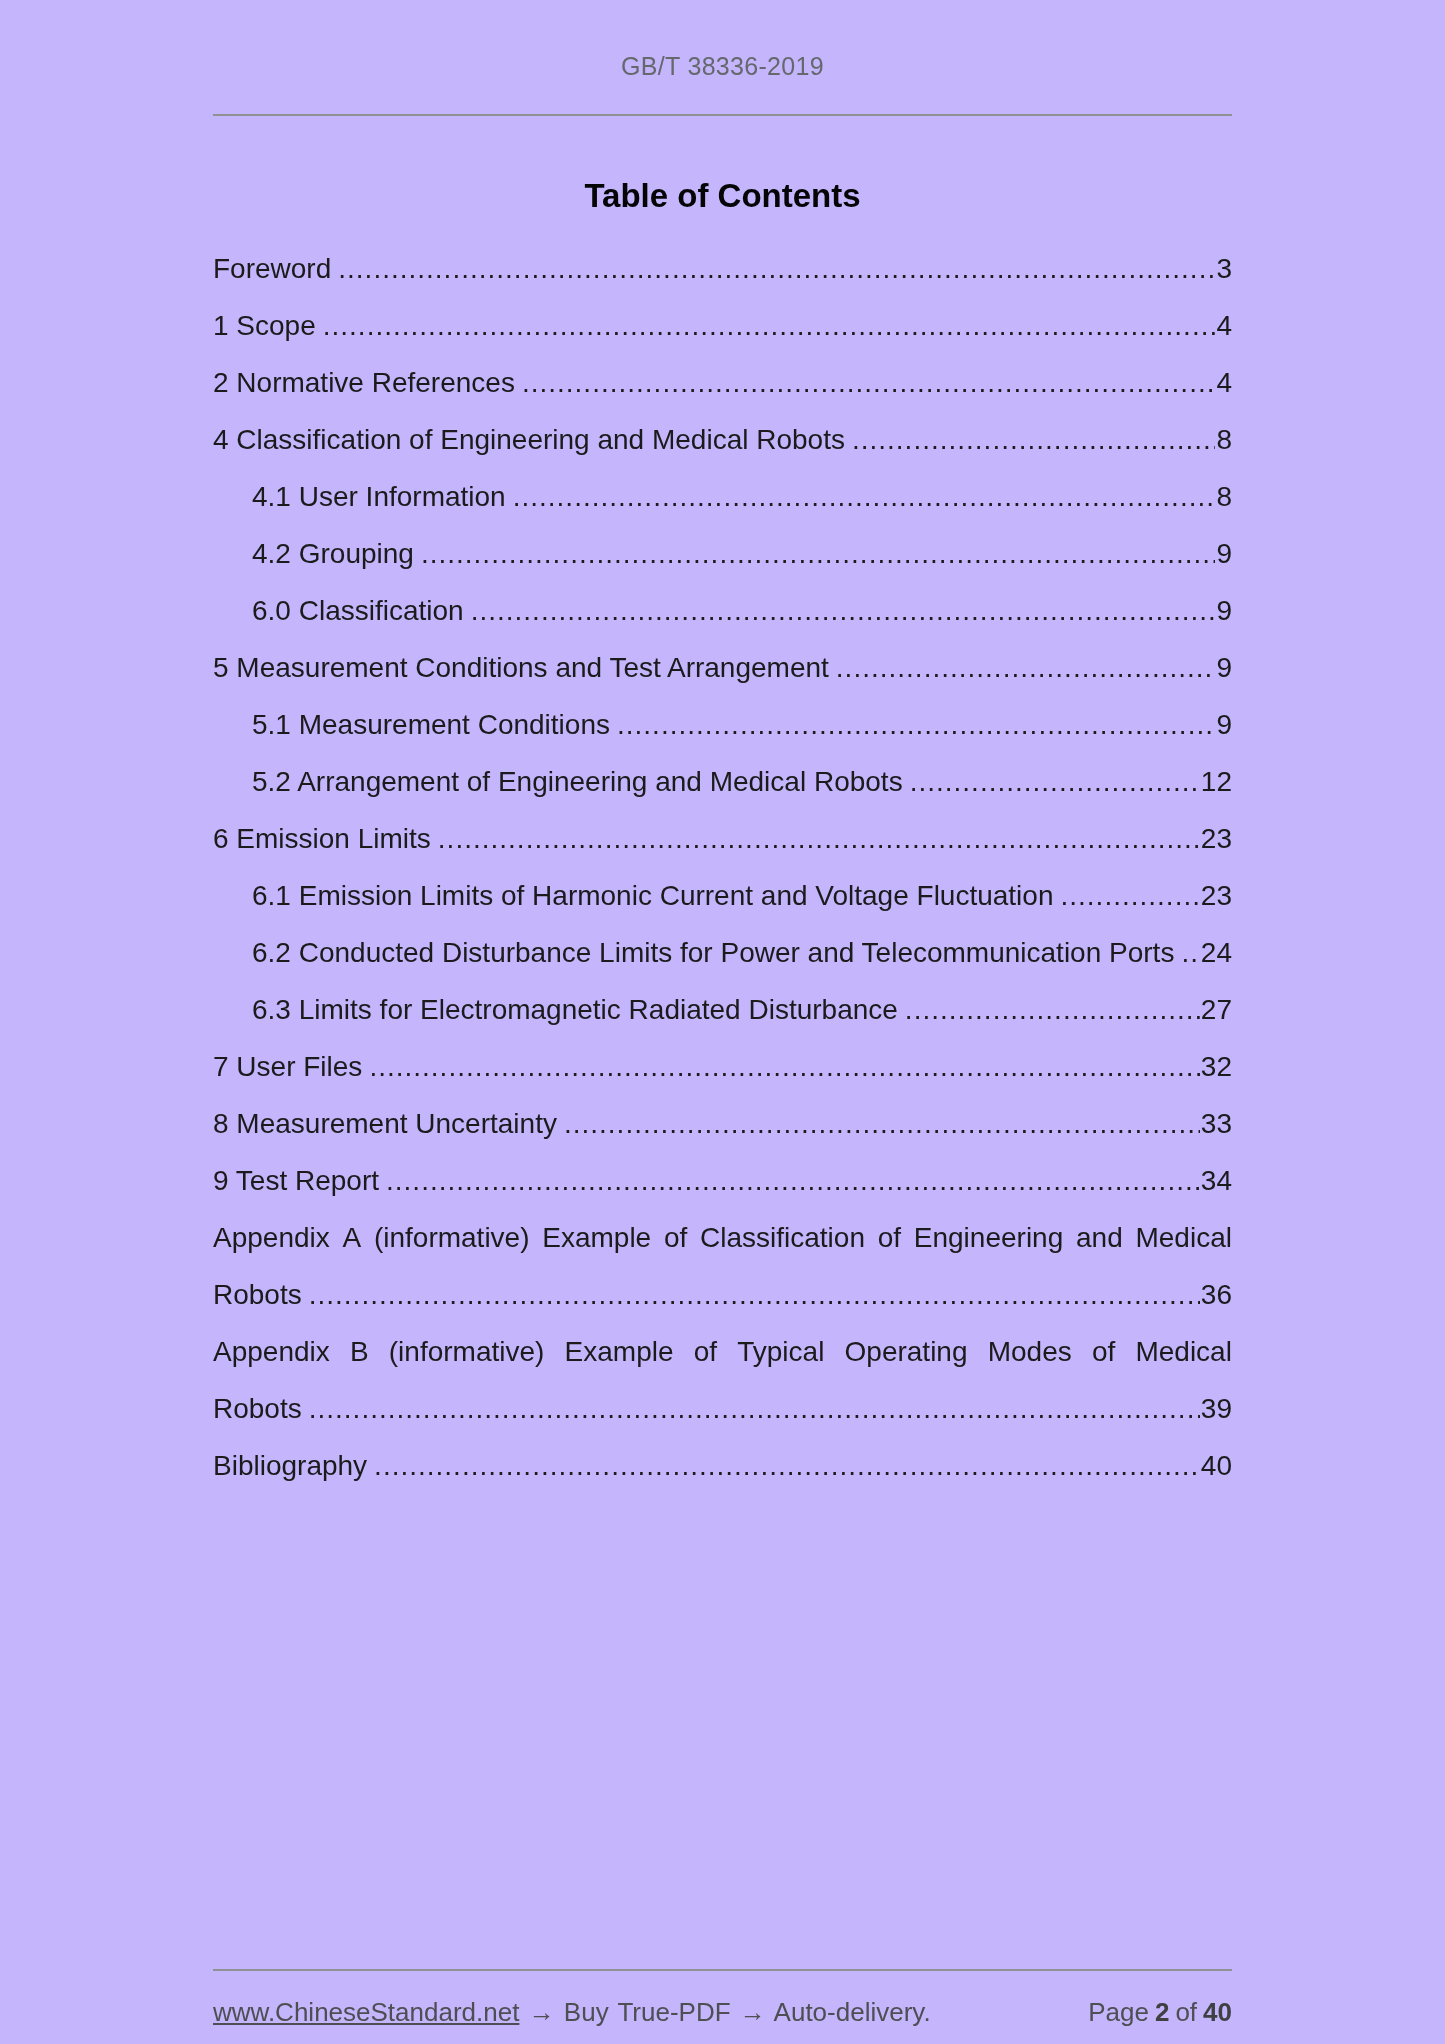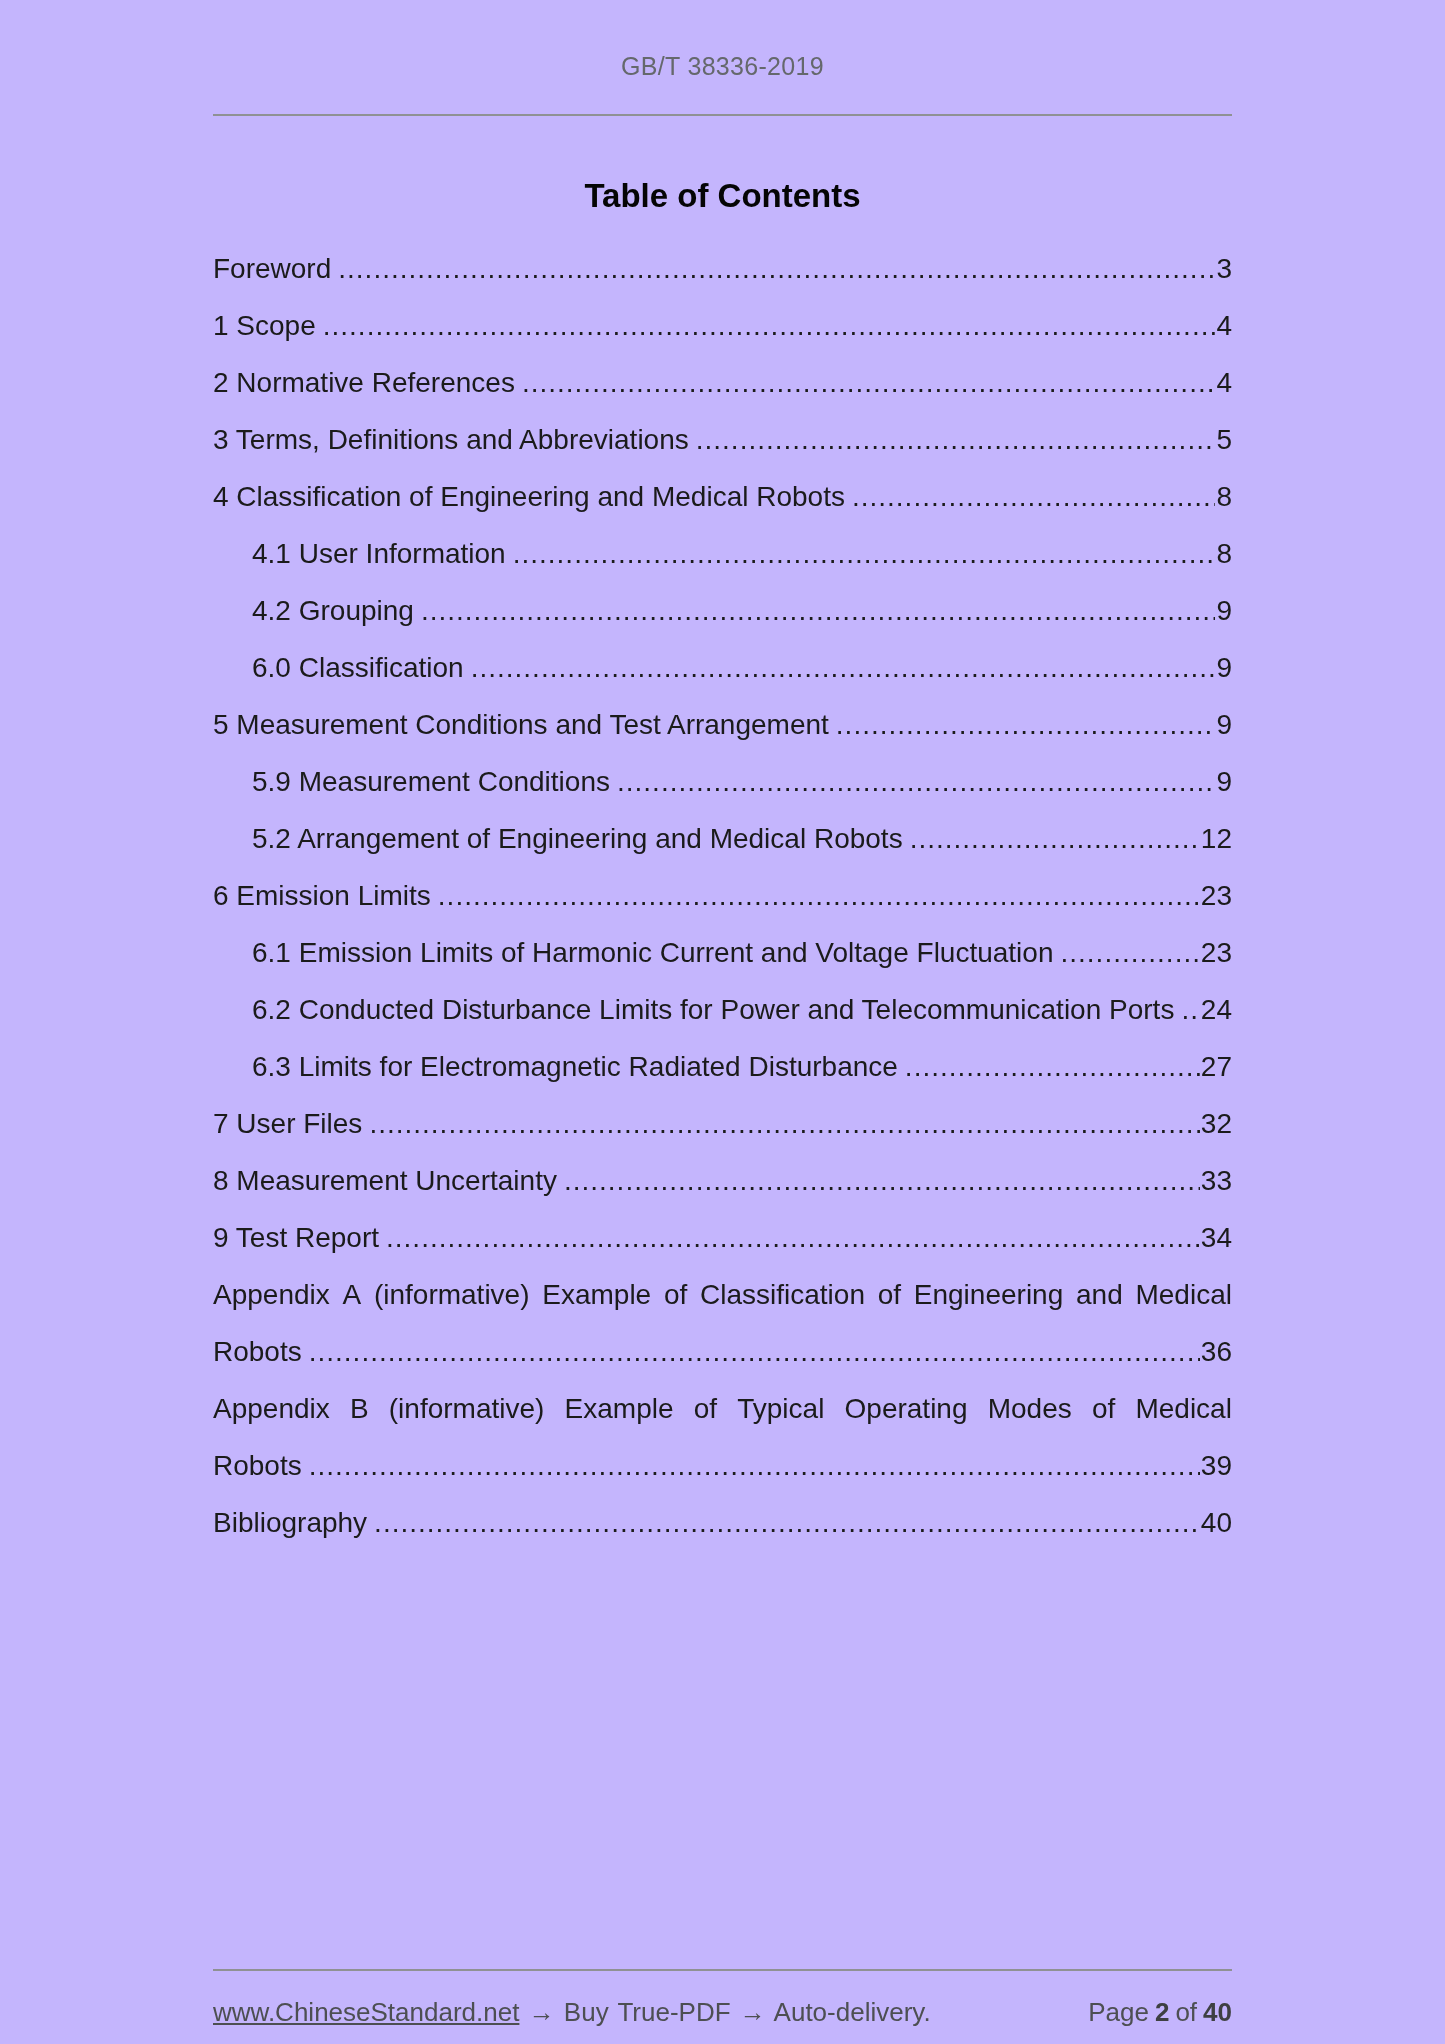--- a/index.html
+++ b/index.html
@@ -118,25 +118,20 @@
         <span class="toc-label">1 Scope</span>
         <span class="toc-dots"></span>
         <span class="toc-page">4</span>
       </div>
       <div class="toc-row">
         <span class="toc-label">2 Normative References</span>
         <span class="toc-dots"></span>
         <span class="toc-page">4</span>
       </div>
       <div class="toc-row">
-        <span class="toc-label">3 Terms, Definitions and Abbreviations</span>
-        <span class="toc-dots"></span>
-        <span class="toc-page">5</span>
-      </div>
-      <div class="toc-row">
         <span class="toc-label">4 Classification of Engineering and Medical Robots</span>
         <span class="toc-dots"></span>
         <span class="toc-page">8</span>
       </div>
       <div class="toc-row indent">
         <span class="toc-label">4.1 User Information</span>
         <span class="toc-dots"></span>
         <span class="toc-page">8</span>
       </div>
       <div class="toc-row indent">
@@ -148,21 +143,21 @@
         <span class="toc-label">6.0 Classification</span>
         <span class="toc-dots"></span>
         <span class="toc-page">9</span>
       </div>
       <div class="toc-row">
         <span class="toc-label">5 Measurement Conditions and Test Arrangement</span>
         <span class="toc-dots"></span>
         <span class="toc-page">9</span>
       </div>
       <div class="toc-row indent">
-        <span class="toc-label">5.9 Measurement Conditions</span>
+        <span class="toc-label">5.1 Measurement Conditions</span>
         <span class="toc-dots"></span>
         <span class="toc-page">9</span>
       </div>
       <div class="toc-row indent">
         <span class="toc-label">5.2 Arrangement of Engineering and Medical Robots</span>
         <span class="toc-dots"></span>
         <span class="toc-page">12</span>
       </div>
       <div class="toc-row">
         <span class="toc-label">6 Emission Limits</span>

